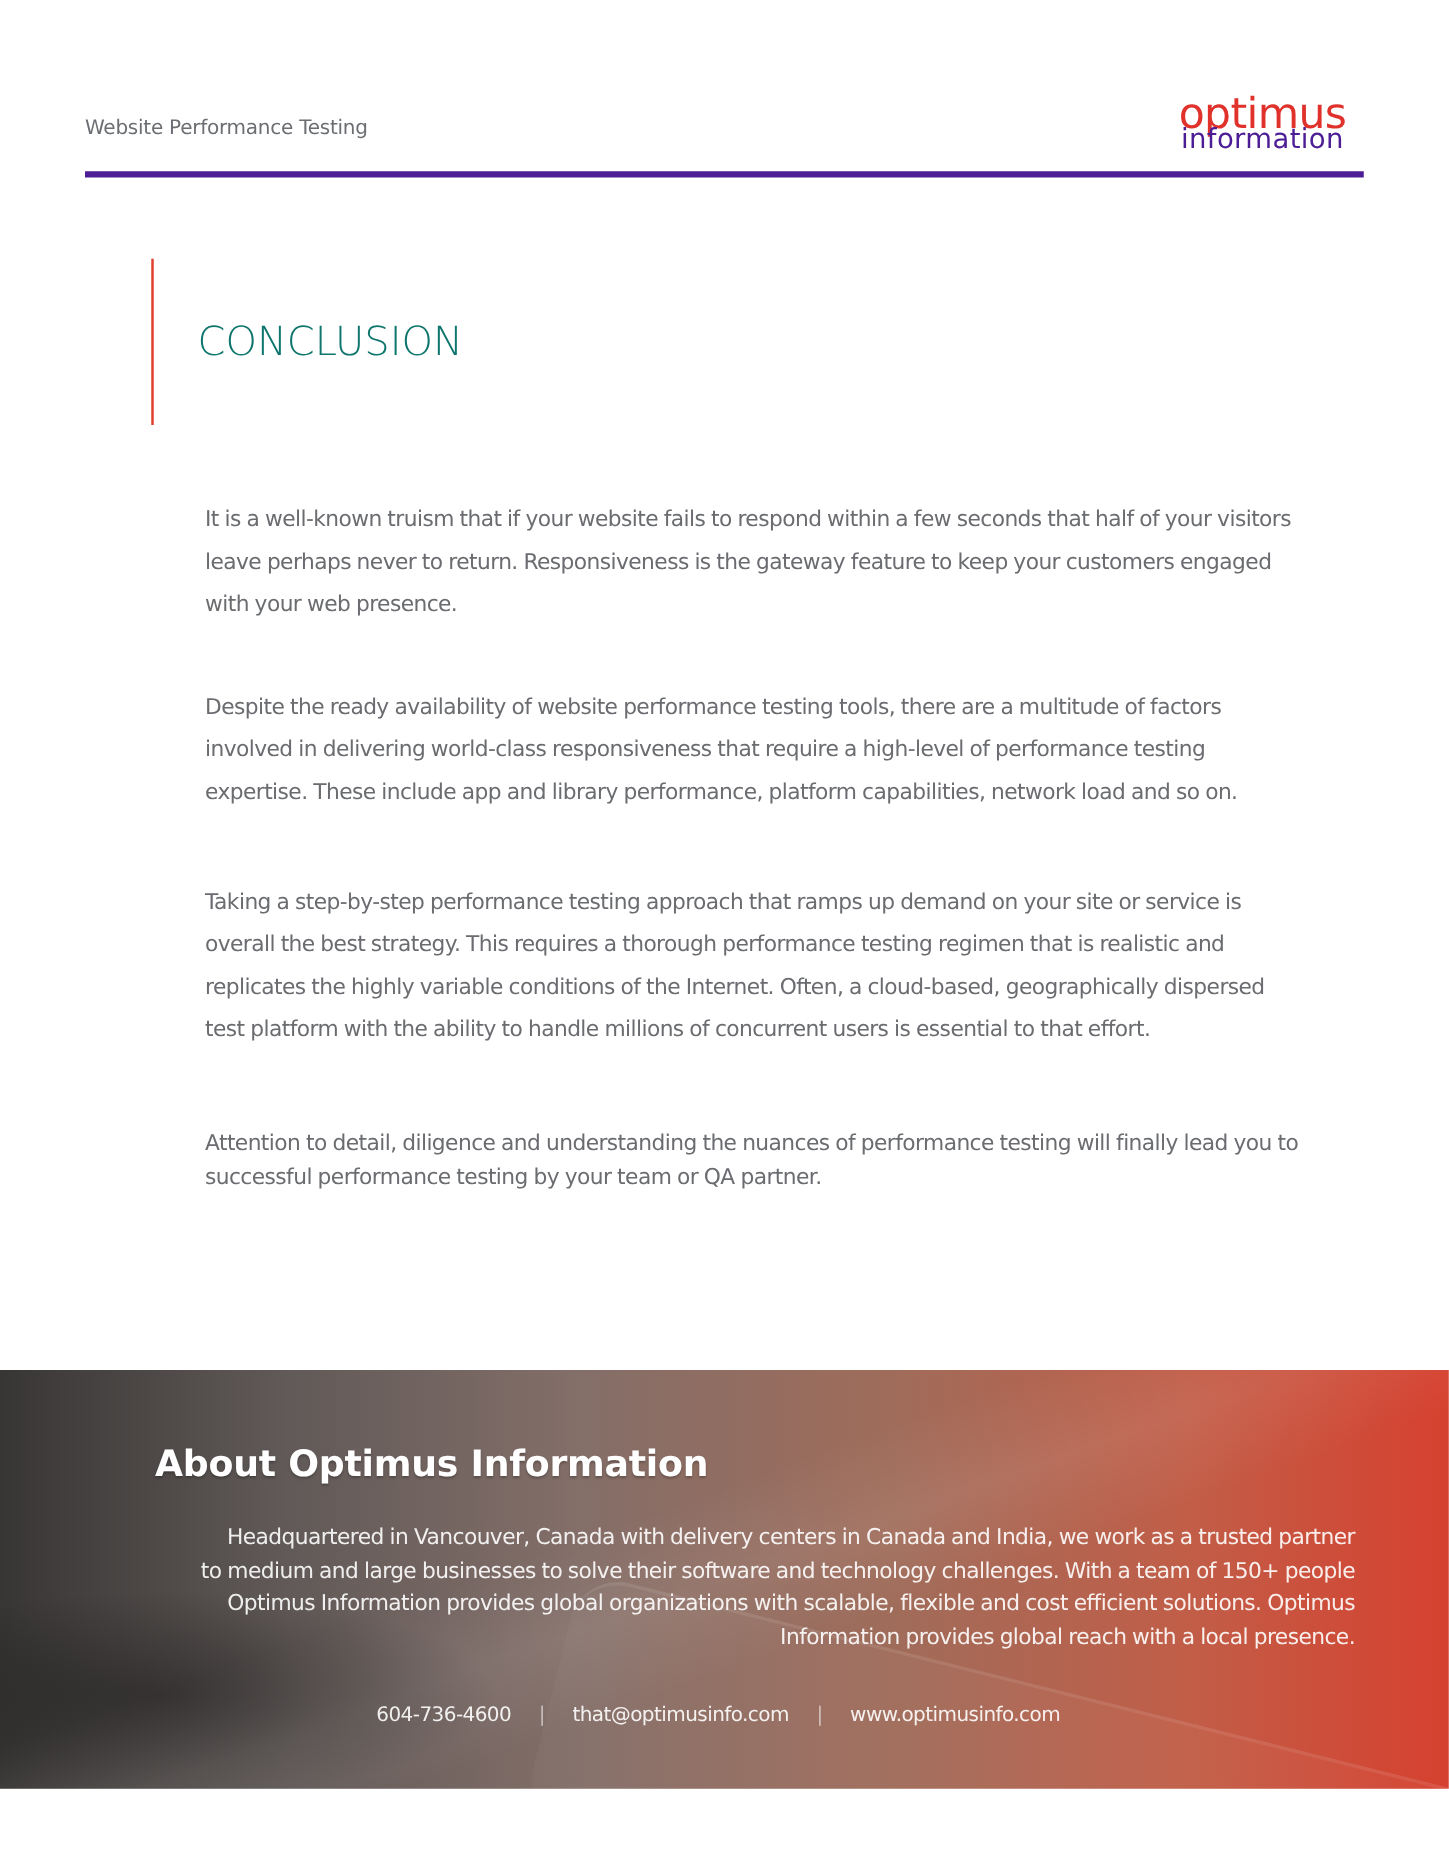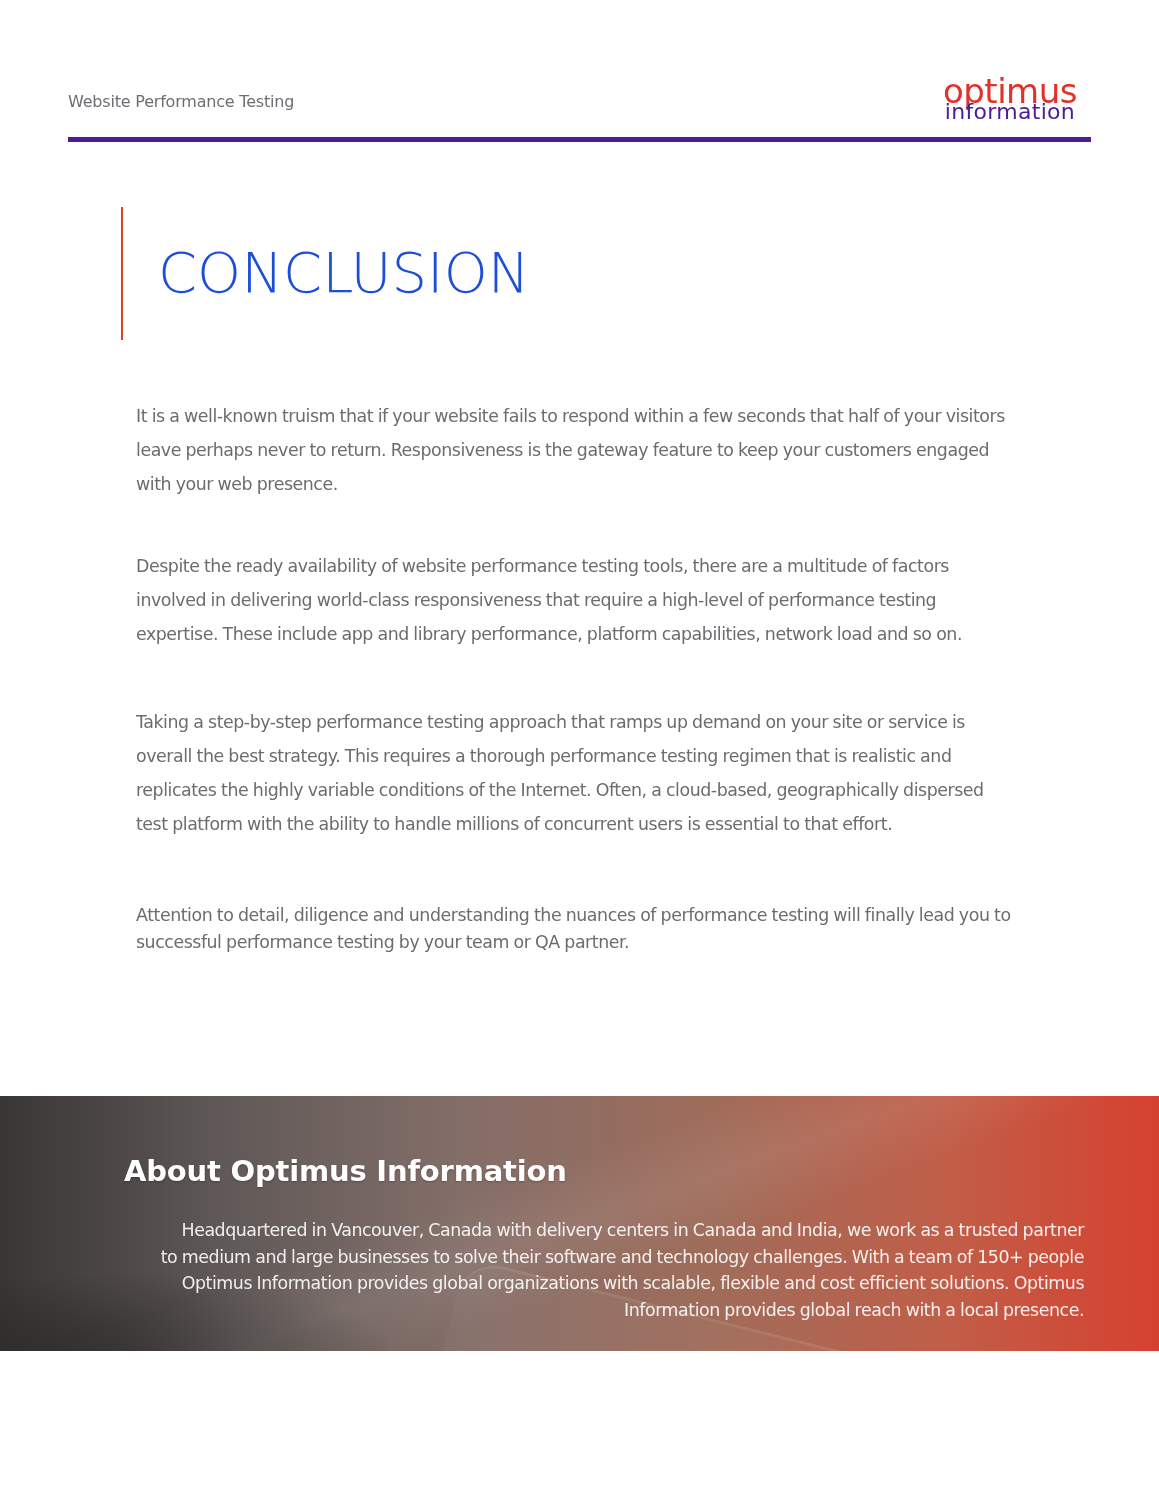--- a/index.html
+++ b/index.html
@@ -58,50 +58,50 @@
       left: 121px;
       top: 207px;
       width: 2px;
       height: 133px;
       background: #e2402f;
     }
     .section-title {
       position: absolute;
       left: 158px;
       top: 246px;
-      font-size: 56px;
+      font-size: 32px;
       font-weight: 300;
-      color: #1d4ed8;
+      color: #0f766e;
       letter-spacing: 0px;
       white-space: nowrap;
       line-height: 54px;
       font-family: "DejaVu Sans", sans-serif;
       -webkit-text-stroke: 0;
     }
     .body-para {
       position: absolute;
       left: 136px;
       width: 910px;
       font-size: 17.4px;
       color: #6a6c70;
       margin: 0;
       letter-spacing: -0.45px;
       word-spacing: -0.5px;
       font-family: "DejaVu Sans", sans-serif;
     }
     .body-para.wide { line-height: 34px; }
     .body-para.tight { line-height: 26.5px; }
-    .body-para .line { display: block; white-space: nowrap; }
+    .body-para .line { display: block; white-space: nowrap; margin-left: 28px; }
 
     .footer-banner {
       position: absolute;
       left: 0;
       top: 1096px;
       width: 1159px;
-      height: 255px;
+      height: 335px;
       overflow: hidden;
       background:
         linear-gradient(90deg, rgba(45,43,42,0.95) 0%, rgba(80,72,70,0.9) 20%, rgba(110,85,78,0.85) 40%, rgba(150,92,72,0.9) 62%, rgba(190,85,62,0.95) 82%, #d6412f 100%);
     }
     .footer-banner .shade {
       position: absolute;
       inset: 0;
       background:
         radial-gradient(ellipse 380px 120px at 130px 260px, rgba(20,20,20,0.45), rgba(20,20,20,0) 70%),
         linear-gradient(160deg, rgba(255,255,255,0) 40%, rgba(255,255,255,0.07) 50%, rgba(255,255,255,0) 60%);

